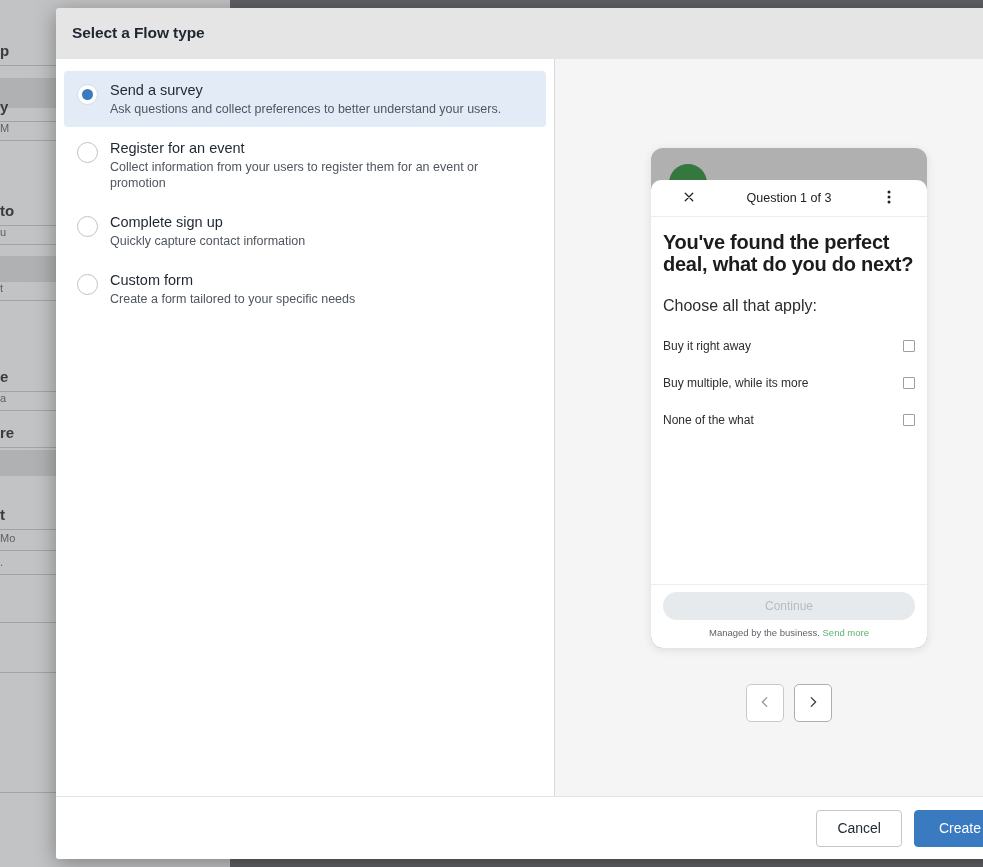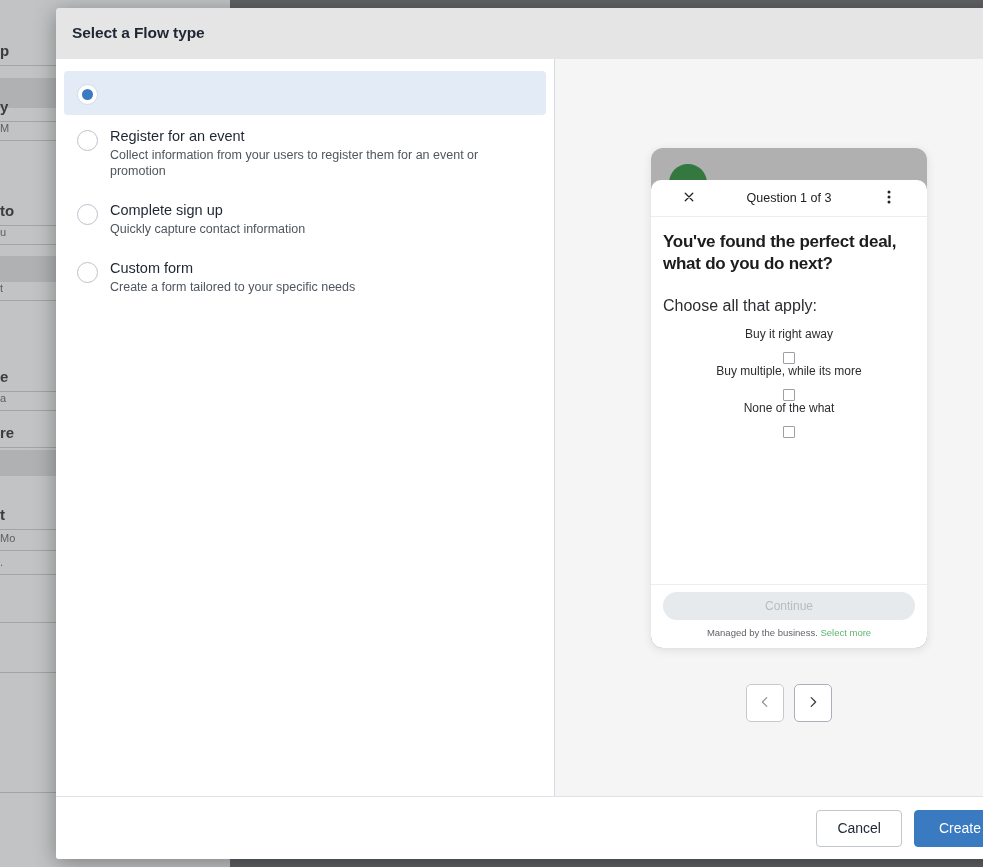--- a/index.html
+++ b/index.html
@@ -162,32 +162,31 @@
   }
   .sheet-icon-btn {
     width: 20px; flex: 0 0 20px;
     display: flex; align-items: center; justify-content: center;
     background: none; border: none; cursor: pointer; padding: 0;
   }
   #sheet-scroll {
     flex: 1 1 auto; padding: 14px 12px 0 12px; min-height: 0;
   }
   #q-title {
-    font-size: 17px; font-weight: 700; color: #1b1c1e;
+    font-size: 20px; font-weight: 700; color: #1b1c1e;
     line-height: 22px; letter-spacing: -.25px;
     margin-bottom: 22px;
   }
   #q-sub {
     font-size: 16px; color: #2b2d30; margin-bottom: 12px;
   }
   .choice {
     display: flex; align-items: center;
     height: 37px;
     cursor: pointer;
-    flex-direction: column;
   }
   .choice-label {
     flex: 1 1 auto; font-size: 12px; color: #2b2d30;
   }
   .choice-box {
     flex: 0 0 auto;
     width: 12px; height: 12px;
     border: 1px solid #9aa0a6;
     border-radius: 1px;
     background: #fff;
@@ -286,20 +285,24 @@
       </span>
     </button>
   </div>
 
   <div id="modal-body">
 
     <div id="left-pane">
 
       <div class="opt selected">
         <span class="radio"></span>
+        <span class="opt-text">
+          <span class="opt-title" style="display:block">Send a survey</span>
+          <span class="opt-desc" style="display:block">Ask questions and collect preferences to better understand your users.</span>
+        </span>
       </div>
 
       <div class="opt">
         <span class="radio"></span>
         <span class="opt-text">
           <span class="opt-title" style="display:block">Register for an event</span>
           <span class="opt-desc" style="display:block;max-width:400px">Collect information from your users to register them for an event or promotion</span>
         </span>
       </div>
 
@@ -363,21 +366,21 @@
             <div class="choice">
               <span class="choice-label">None of the what</span>
               <span class="choice-box"></span>
             </div>
           </div>
 
           <div id="sheet-foot">
             <button id="continue-btn">Continue</button>
             <div id="managed-line">
               <span>Managed by the business.</span>
-              <span id="learn-more">Select more</span>
+              <span id="learn-more">Send more</span>
             </div>
           </div>
 
         </div>
       </div>
 
       <div id="nav-row">
         <button class="nav-btn prev">
           <span>
             <svg width="14" height="14" viewBox="0 0 16 16" fill="none" stroke="currentColor" stroke-width="1.4" stroke-linecap="round" stroke-linejoin="round">

